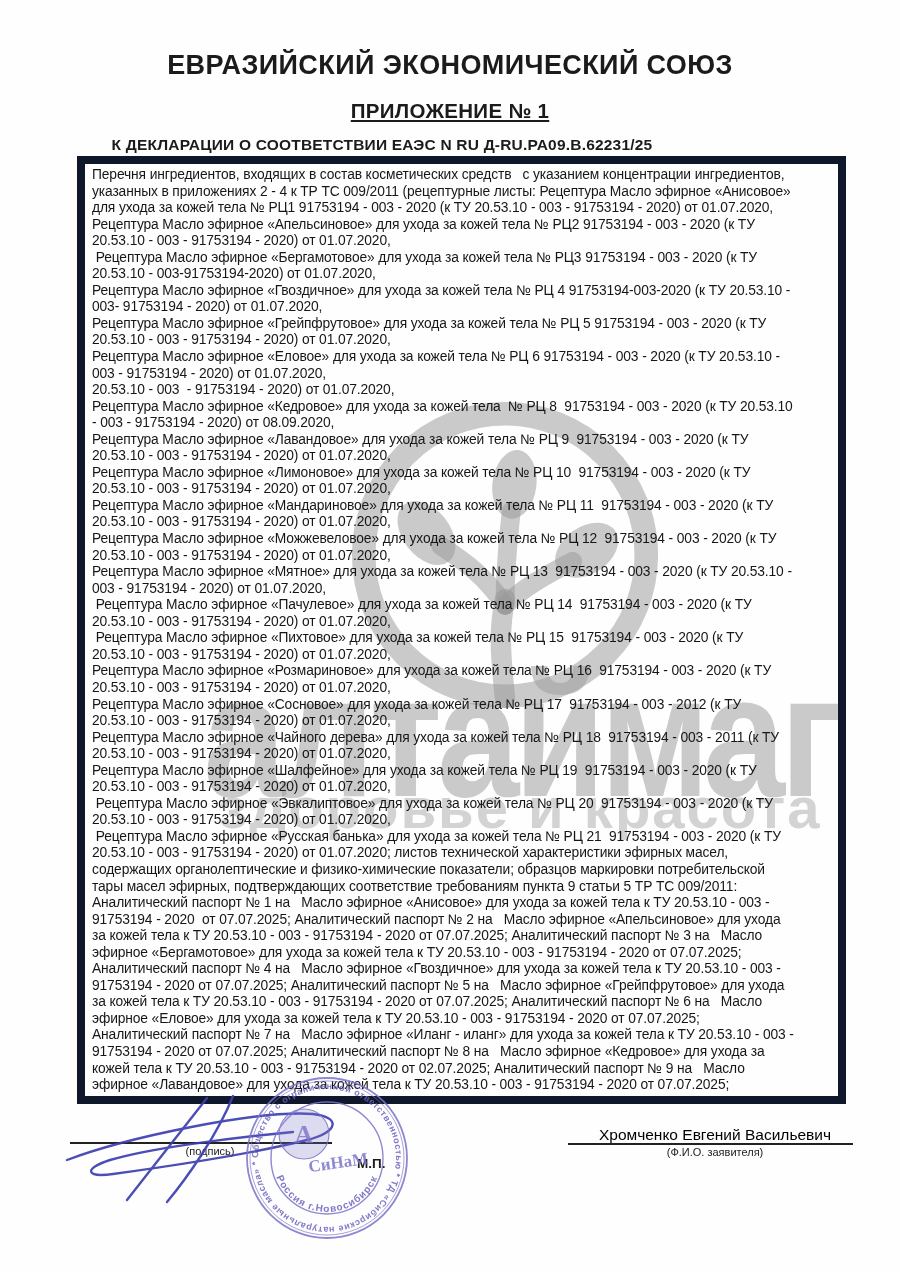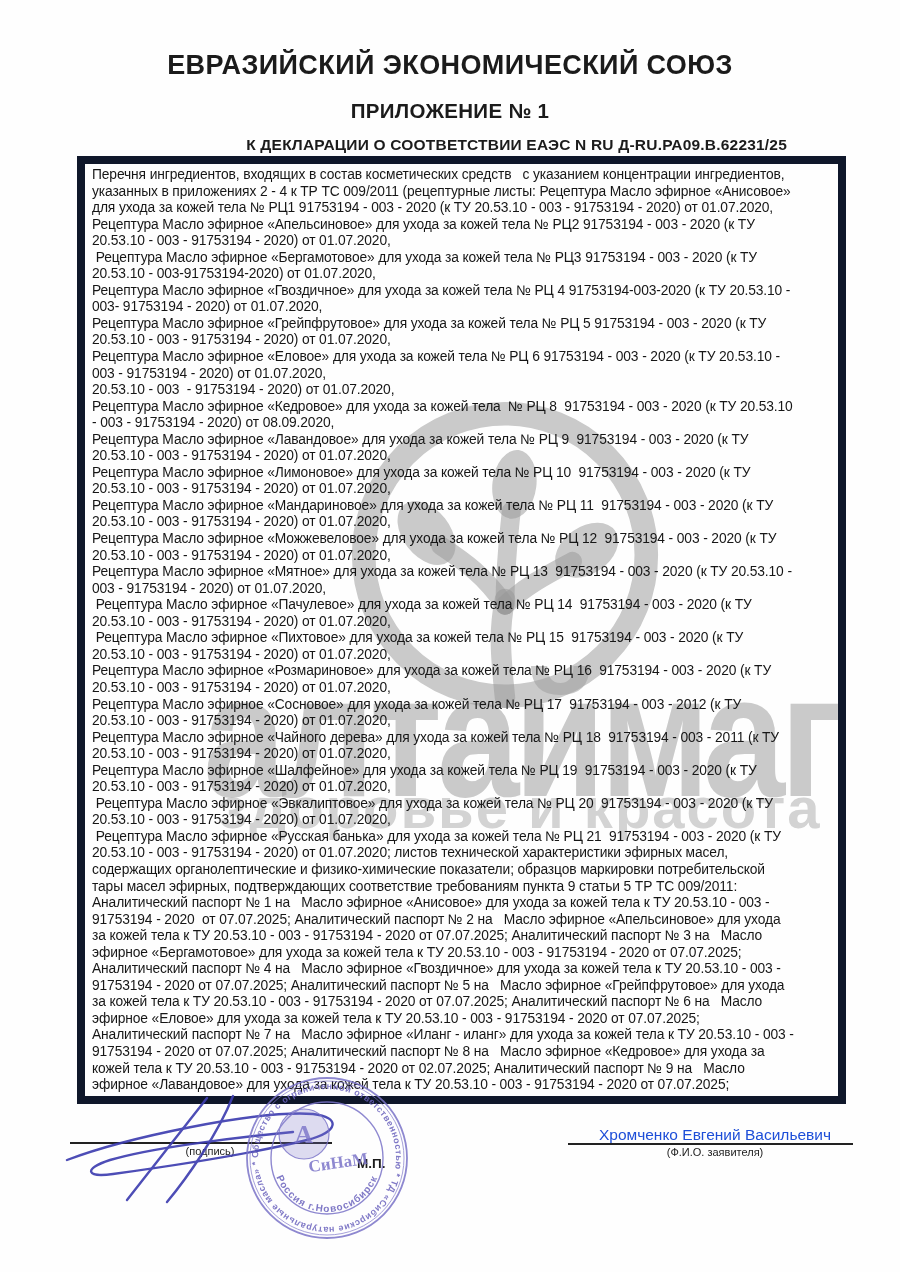--- a/index.html
+++ b/index.html
@@ -4,23 +4,23 @@
 <style>
   html,body{margin:0;padding:0;background:#e8e8e8;}
   .page{
     position:relative;width:900px;height:1272px;background:#fefefe;
     font-family:"Liberation Sans","DejaVu Sans",sans-serif;color:#1b1b1b;
     overflow:hidden;margin:0 auto;
   }
   .title1{position:absolute;top:50px;left:0;width:900px;text-align:center;
     font-size:27px;font-weight:bold;letter-spacing:.4px;}
   .title2{position:absolute;top:99px;left:0;width:900px;text-align:center;
-    font-size:20.5px;font-weight:bold;letter-spacing:.3px;}
-  .title3{position:absolute;top:136px;left:0;width:764px;text-align:right;
-    font-size:15.5px;font-weight:bold;letter-spacing:.2px;padding-left:23px;}
+    font-size:20.5px;font-weight:bold;letter-spacing:.3px;text-decoration:underline;}
+  .title3{position:absolute;top:136px;left:0;width:764px;text-align:center;
+    font-size:15.5px;font-weight:bold;letter-spacing:.2px;}
   .content-box{
     position:absolute;left:77px;top:156px;width:769px;height:948px;
     border:8px solid #0f172a;box-sizing:border-box;z-index:2;background:transparent;
     overflow:hidden;
   }
   .body-text{padding:3px 2px 0 7px;}
   .line{
     white-space:pre;font-size:13.8px;line-height:16.55px;height:16.55px;
     letter-spacing:-0.12px;color:#161616;
   }
@@ -38,21 +38,21 @@
     font-size:58px;font-weight:bold;letter-spacing:2px;
     color:rgba(168,168,168,0.5);
   }
   
   .footer{position:absolute;inset:0;z-index:3;}
   .sig-line{position:absolute;left:70px;top:1142px;width:262px;border-top:2px solid #222;}
   .sig-caption{position:absolute;left:150px;top:1145px;width:120px;text-align:center;
     font-size:11px;color:#222;}
   .mp-label{position:absolute;left:357px;top:1156px;font-size:13.5px;font-weight:bold;}
   .applicant-name{position:absolute;left:560px;top:1126px;width:310px;text-align:center;
-    font-size:15.5px;color:#1d4ed8;}
+    font-size:15.5px;color:#000000;}
   .name-line{position:absolute;left:568px;top:1143px;width:285px;border-top:2px solid #222;}
   .name-caption{position:absolute;left:640px;top:1146px;width:150px;text-align:center;
     font-size:11px;color:#222;}
   .signature-svg{position:absolute;left:55px;top:1094px;}
   .stamp-svg{position:absolute;left:242px;top:1072px;opacity:.85;}
   .stamp-text{font-family:"Liberation Sans",sans-serif;}
 </style>
 </head>
 <body>
 

